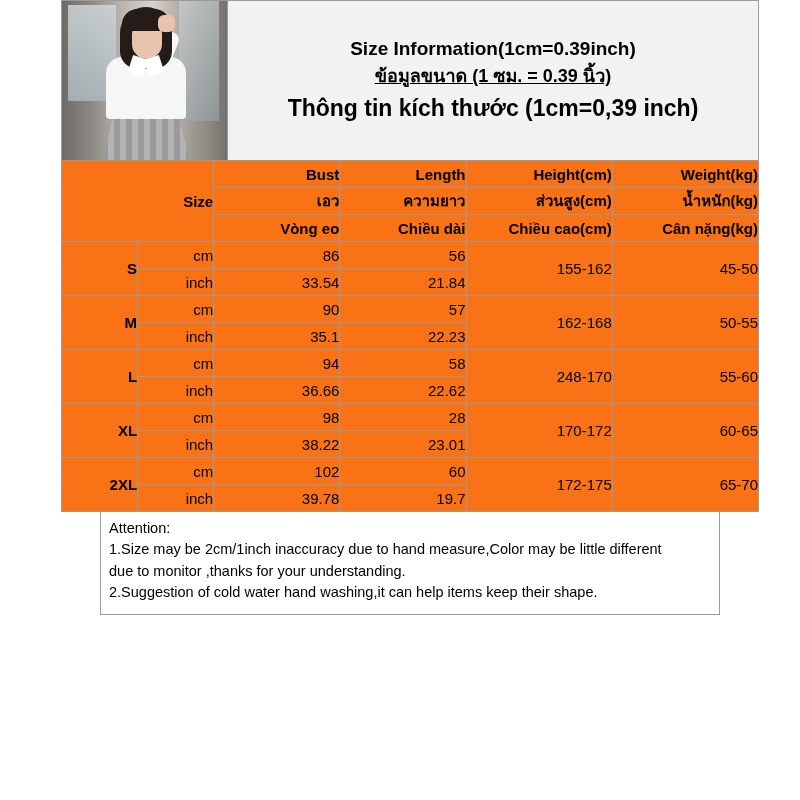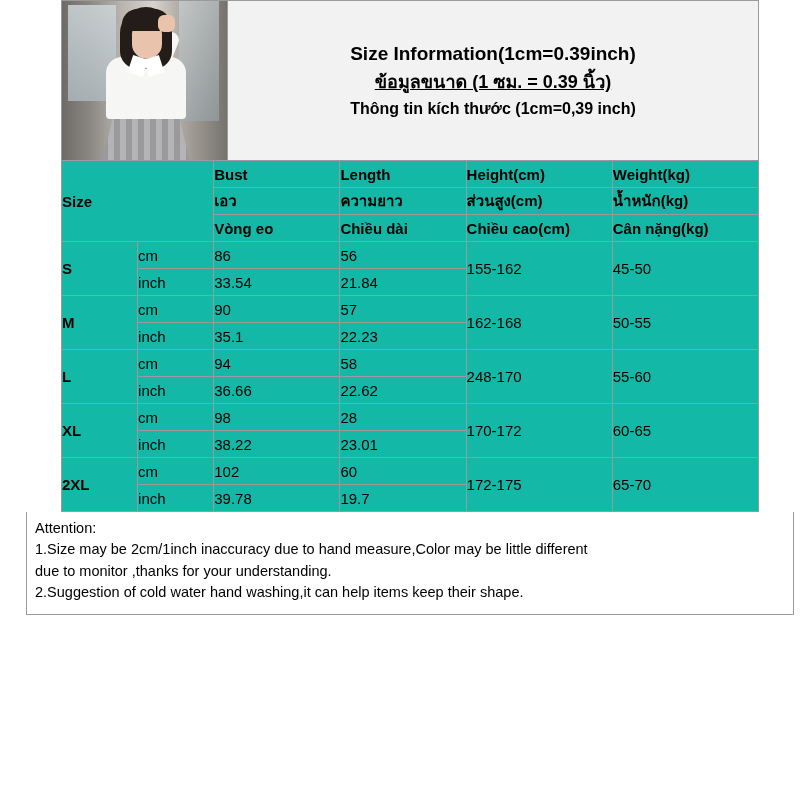--- a/index.html
+++ b/index.html
@@ -138,57 +138,57 @@
     box-sizing: border-box;
   }
   .title-line {
     font-weight: bold;
     font-size: 19px;
     line-height: 1.55;
     text-align: center;
     white-space: nowrap;
   }
   .title-line.th { font-size: 18px; text-decoration: underline; }
-  .title-line.vi { font-size: 16px; }
+  .title-line.vi { font-size: 23px; }
 
   
   table.size-table {
     width: 698px;
     margin: 0 auto;
     border-collapse: collapse;
     table-layout: fixed;
     background: #f2f2f2;
   }
   table.size-table td, table.size-table th {
     border: 1px solid #9a9a9a;
-    text-align: left;
+    text-align: right;
     vertical-align: middle;
     font-size: 15px;
     padding: 0;
     height: 26px;
-    background: #14b8a6;
+    background: #f97316;
   }
   .col-size  { width: 76px; }
   .col-unit  { width: 76px; }
   .col-bust  { width: 126px; }
   .col-len   { width: 126px; }
   .col-h     { width: 146px; }
   .col-w     { width: 146px; }
 
   .hdr-label { font-weight: bold; font-size: 15px; }
   .hdr-th    { font-weight: bold; font-size: 15px; }
   .hdr-vi    { font-weight: bold; font-size: 15px; }
   .size-word { font-weight: bold; font-size: 23px; }
   .size-val  { font-weight: bold; font-size: 16px; }
   .unit-val  { font-weight: normal; font-size: 14px; }
   .num       { font-size: 15px; }
 
   
   .attention {
-    width: 768px;
+    width: 620px;
     margin: 0 auto;
     border: 1px solid #9a9a9a;
     border-top: none;
     box-sizing: border-box;
     padding: 6px 8px 10px 8px;
     background: #ffffff;
   }
   .attention p {
     margin: 0;
     font-size: 14.5px;

